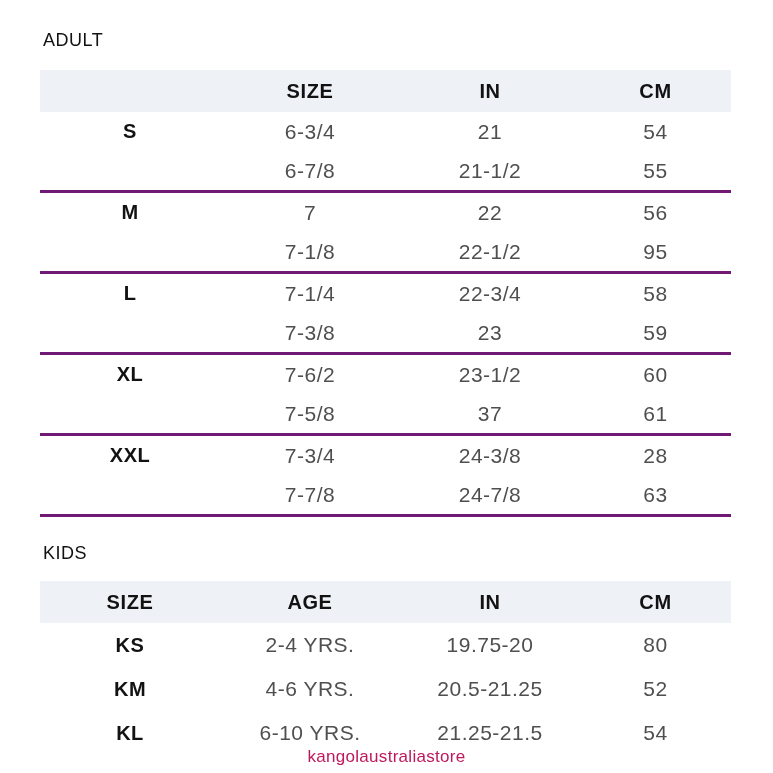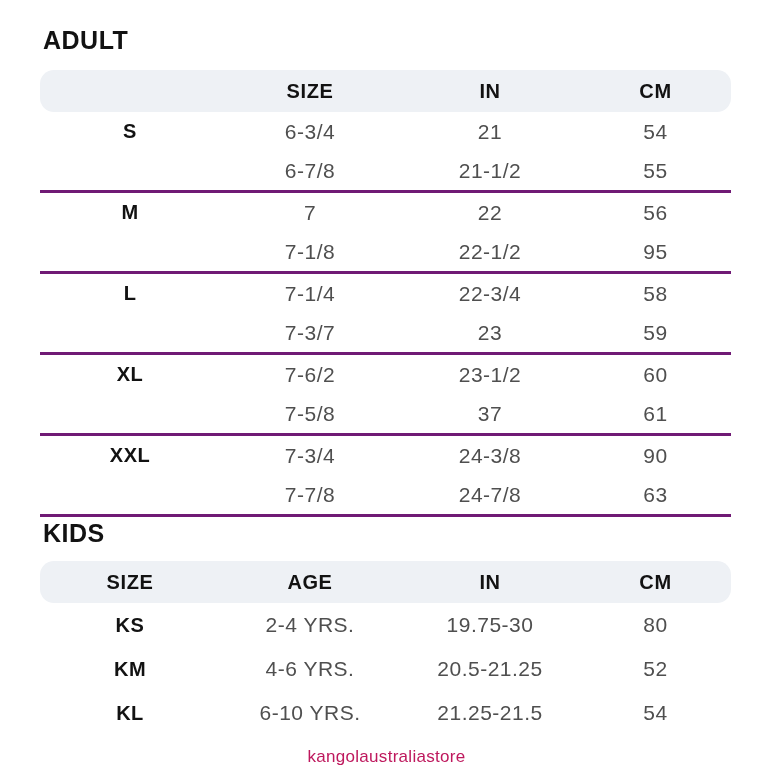--- a/index.html
+++ b/index.html
@@ -15,37 +15,36 @@
     font-family: "Liberation Sans", sans-serif;
   }
   .wrap {
     position: absolute;
     left: 40px;
     top: 0;
     width: 691px;
   }
   .section-title {
     margin: 0 0 0 3px;
-    font-size: 25px;
+    font-size: 18px;
     line-height: 32px;
-    font-weight: 700;
+    font-weight: 400;
     letter-spacing: 0.5px;
     color: #121212;
   }
   .title-adult { margin-top: 24px; }
-  .title-kids  { margin-top: 0; }
+  .title-kids  { margin-top: 20px; }
 
   .band {
     display: grid;
     grid-template-columns: 180px 180px 180px 151px;
     align-items: center;
     background: #eef1f5;
     height: 42px;
     margin-top: 14px;
-    border-radius: 14px;
   }
   .band.kids-band { margin-top: 12px; }
   .band .cell {
     text-align: center;
     font-weight: 700;
     font-size: 20px;
     letter-spacing: 0.6px;
     color: #121212;
   }
 
@@ -125,21 +124,21 @@
     </div>
 
     <div class="trow">
       <div class="cell label">L</div>
       <div class="cell">7-1/4</div>
       <div class="cell">22-3/4</div>
       <div class="cell">58</div>
     </div>
     <div class="trow group-end">
       <div class="cell label"></div>
-      <div class="cell">7-3/7</div>
+      <div class="cell">7-3/8</div>
       <div class="cell">23</div>
       <div class="cell">59</div>
     </div>
 
     <div class="trow">
       <div class="cell label">XL</div>
       <div class="cell">7-6/2</div>
       <div class="cell">23-1/2</div>
       <div class="cell">60</div>
     </div>
@@ -147,21 +146,21 @@
       <div class="cell label"></div>
       <div class="cell">7-5/8</div>
       <div class="cell">37</div>
       <div class="cell">61</div>
     </div>
 
     <div class="trow">
       <div class="cell label">XXL</div>
       <div class="cell">7-3/4</div>
       <div class="cell">24-3/8</div>
-      <div class="cell">90</div>
+      <div class="cell">28</div>
     </div>
     <div class="trow group-end">
       <div class="cell label"></div>
       <div class="cell">7-7/8</div>
       <div class="cell">24-7/8</div>
       <div class="cell">63</div>
     </div>
   </div>
 
   <h2 class="section-title title-kids">KIDS</h2>
@@ -170,21 +169,21 @@
     <div class="band kids-band">
       <div class="cell">SIZE</div>
       <div class="cell">AGE</div>
       <div class="cell">IN</div>
       <div class="cell">CM</div>
     </div>
 
     <div class="trow kids-row">
       <div class="cell label">KS</div>
       <div class="cell">2-4 YRS.</div>
-      <div class="cell">19.75-30</div>
+      <div class="cell">19.75-20</div>
       <div class="cell">80</div>
     </div>
     <div class="trow kids-row">
       <div class="cell label">KM</div>
       <div class="cell">4-6 YRS.</div>
       <div class="cell">20.5-21.25</div>
       <div class="cell">52</div>
     </div>
     <div class="trow kids-row">
       <div class="cell label">KL</div>

